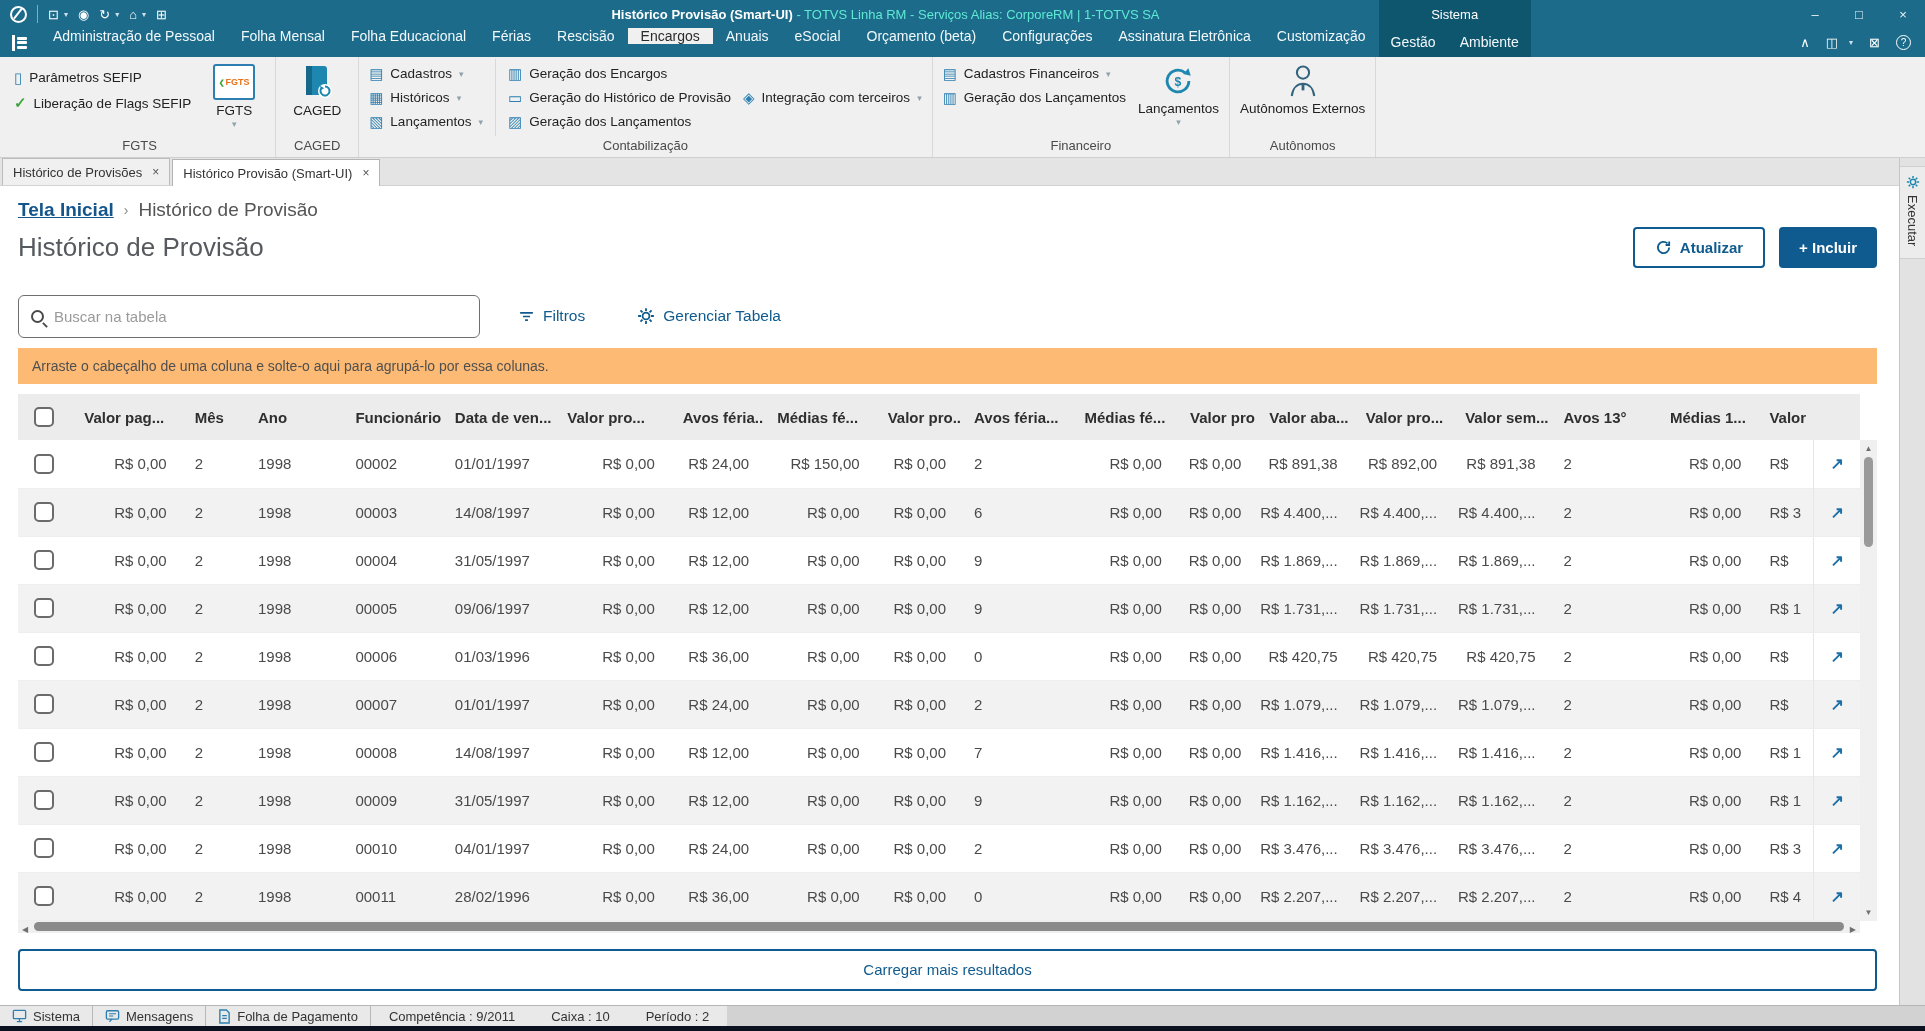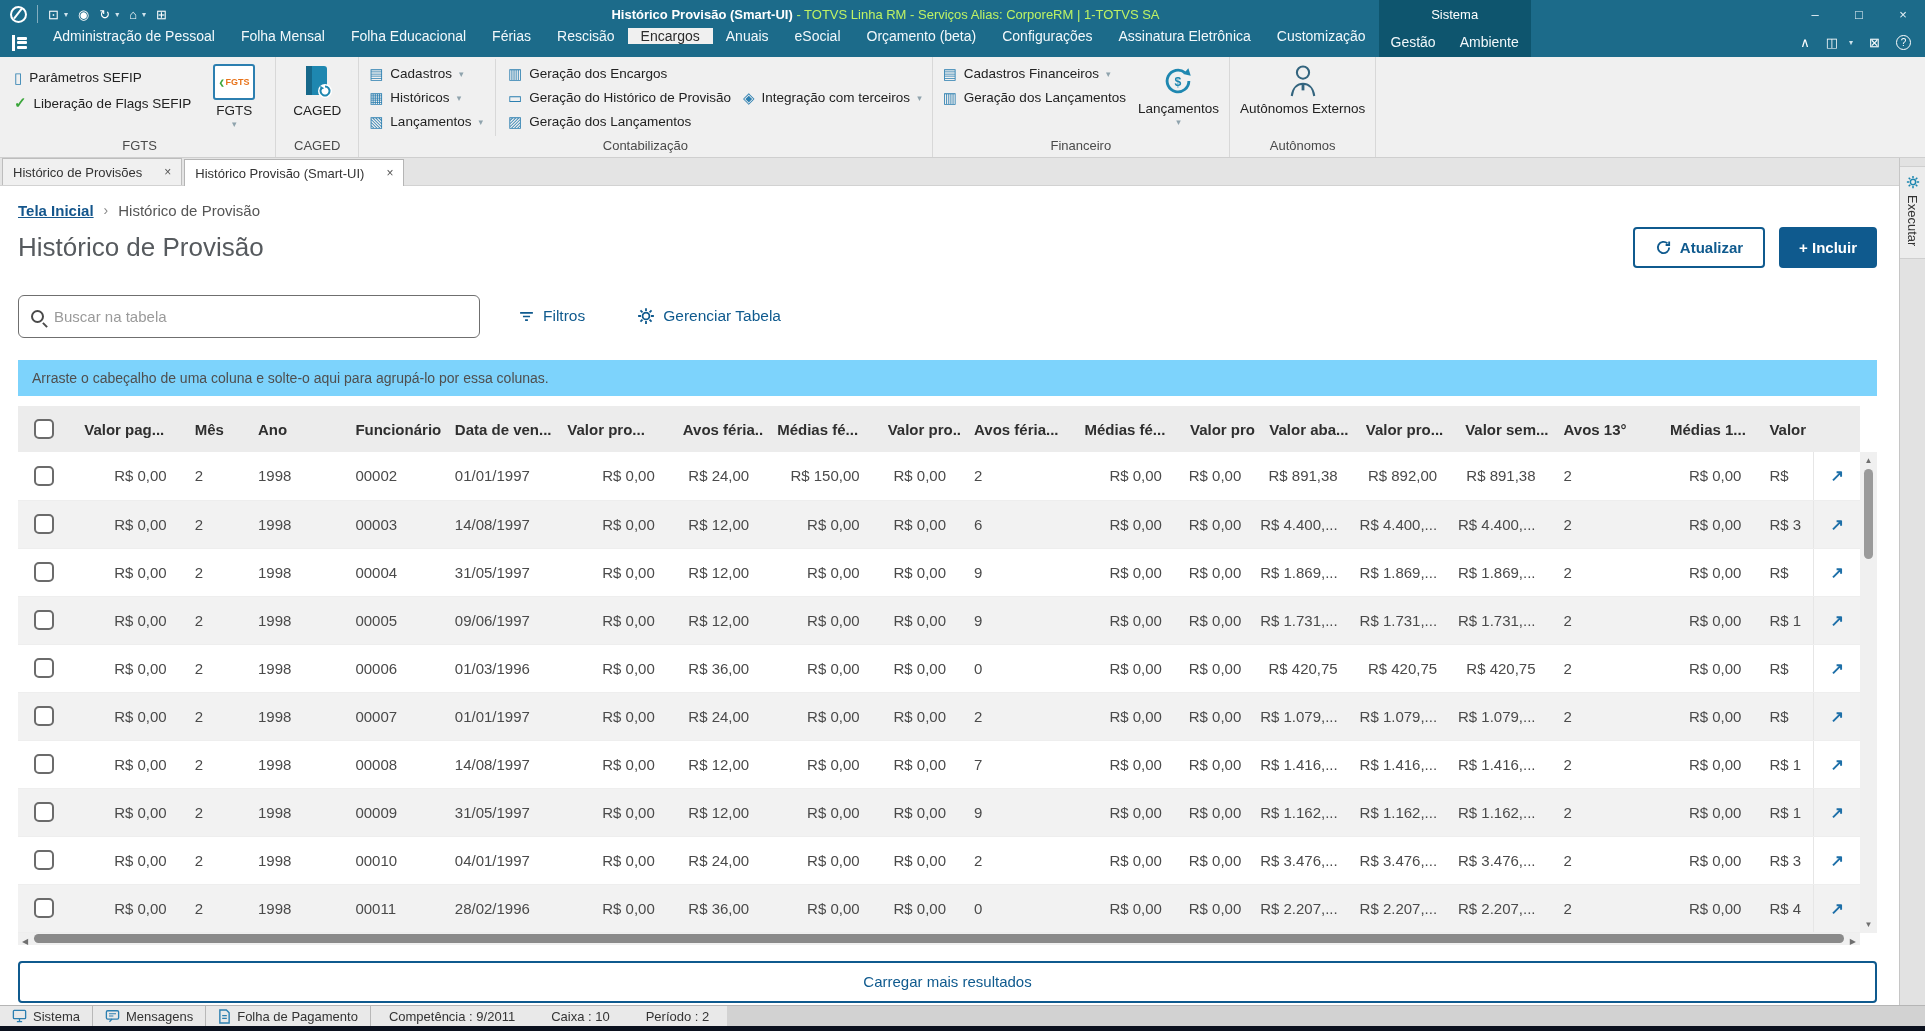--- a/index.html
+++ b/index.html
@@ -15,21 +15,21 @@
   .qat-sep { width:1px; height:18px; background:rgba(255,255,255,.45); }
   .qicon { font-size:13px; color:#fff; line-height:1; cursor:default; }
   .i-sitemap::before { content:"⊡"; }
   .i-eye::before { content:"◉"; }
   .i-refreshq::before { content:"↻"; }
   .i-home::before { content:"⌂"; }
   .i-grid::before { content:"⊞"; }
   .qchev { font-size:8px; color:#cfe3ec; margin-left:-5px; }
   .win-title { position:absolute; left:46%; transform:translateX(-50%); font-size:13px; white-space:nowrap; }
   .win-title .t1 { font-weight:bold; }
-  .win-title .t2 { color:#bef264; }
+  .win-title .t2 { color:#5eead4; }
   .win-controls { margin-left:auto; display:flex; height:100%; }
   .win-btn { width:44px; display:flex; align-items:center; justify-content:center; font-size:13px; color:#eaf3f8; }
 
   
   .menubar { height:29px; background:#1C6B8A; display:flex; align-items:center; color:#fff; flex:0 0 auto; overflow:visible; position:relative; z-index:5; }
   .rm-burger { width:16px; height:16px; margin:0 12px 0 12px; display:flex; flex-direction:column; justify-content:space-between; padding:2px 0; border-left:3px solid #fff; padding-left:2px; }
   .rm-burger i { display:block; width:10px; height:3px; background:#fff; border-radius:1px; }
   .menu-tabs { display:flex; height:100%; align-items:flex-start; }
   .menu-tab { display:flex; align-items:center; padding:0 13px; font-size:14px; color:#f2f8fb; white-space:nowrap; }
   .menu-tab.active { background:#f0f0f0; color:#2b2b2b; }
@@ -67,28 +67,28 @@
   .ic-ger1::before { content:"▥"; }
   .ic-ger2::before { content:"▭"; }
   .ic-ger3::before { content:"▨"; }
   .ic-integ::before { content:"◈"; }
   .fgts-logo { width:42px; height:36px; background:#fff; border:2px solid #2C7FB0; border-radius:3px; display:flex; align-items:center; justify-content:center; }
   .fgts-logo .ftext { font-size:9px; font-weight:bold; color:#E8731A; }
   .fgts-logo .ftext::before { content:"❮"; color:#3BA63B; font-size:7px; margin-right:1px; }
 
   
   .tabbar { height:28px; background:#e4e4e4; display:flex; align-items:flex-end; padding-left:2px; border-bottom:1px solid #d2d2d2; flex:0 0 auto; }
-  .doc-tab { height:25px; display:flex; align-items:center; gap:22px; padding:13px 10px; background:#f0f0f0; border:1px solid #bdbdbd; border-bottom:none; font-size:13px; color:#333; margin-right:2px; }
+  .doc-tab { height:25px; display:flex; align-items:center; gap:10px; padding:13px 10px; background:#f0f0f0; border:1px solid #bdbdbd; border-bottom:none; font-size:13px; color:#333; margin-right:2px; }
   .doc-tab.active { background:#fff; height:27px; margin-bottom:-1px; border-color:#b5b5b5; }
   .tab-close { color:#555; font-size:12px; }
   .tab-close::before { content:"×"; }
 
   
   .content { flex:1 1 auto; background:#fff; padding:14px 48px 0 18px; overflow:hidden; }
-  .breadcrumb { display:flex; align-items:center; gap:10px; font-size:15px; height:20px; }
+  .breadcrumb { display:flex; align-items:center; gap:10px; font-size:19px; height:20px; }
   .bc-home { color:#14568C; font-weight:bold; text-decoration:underline; cursor:pointer; }
   .bc-sep { color:#888; font-size:14px; }
   .bc-sep::before { content:"›"; }
   .bc-current { color:#555; }
   .title-row { margin-top:6px; display:flex; align-items:center; height:42px; }
   h1 { font-size:26px; font-weight:400; color:#565a5e; }
   .actions { margin-left:auto; display:flex; gap:14px; }
   .btn { height:41px; border-radius:4px; font-family:"Liberation Sans",sans-serif; font-size:15px; font-weight:bold; display:flex; align-items:center; justify-content:center; gap:8px; cursor:pointer; }
   .btn-outline { width:132px; background:#fff; border:2px solid #0F5A8E; color:#0F5A8E; }
   .btn-solid { width:98px; background:#0F5A8E; border:2px solid #0F5A8E; color:#fff; }
@@ -97,21 +97,21 @@
   .toolbar-row { margin-top:26px; display:flex; align-items:center; height:44px; }
   .search-box { width:462px; height:43px; border:1px solid #6f6f6f; border-radius:6px; display:flex; align-items:center; padding:0 12px; gap:10px; background:#fff; }
   .i-search { width:13px; height:13px; border:2px solid #4a4a4a; border-radius:50%; position:relative; flex:0 0 auto; }
   .i-search::after { content:""; position:absolute; width:2px; height:6px; background:#4a4a4a; left:11px; top:10px; transform:rotate(-45deg); }
   .search-box input { border:none; outline:none; flex:1; font-size:15px; color:#333; font-family:"Liberation Sans",sans-serif; }
   .search-box input::placeholder { color:#9a9a9a; }
   .tool-link { background:none; border:none; display:flex; align-items:center; gap:8px; color:#0F5A8E; font-size:15.5px; font-family:"Liberation Sans",sans-serif; cursor:pointer; }
   .tool-link.filters { margin-left:38px;text-align:center; }
   .tool-link.manage { margin-left:52px; }
 
-  .group-bar { margin-top:22px; height:36px; background:#7dd3fc; display:flex; align-items:center; padding-left:14px; font-size:14px; color:#4f4f4f; }
+  .group-bar { margin-top:10px; height:36px; background:#fdba74; display:flex; align-items:center; padding-left:14px; font-size:14px; color:#4f4f4f; }
 
   
   .table-wrap { margin-top:10px; position:relative; padding-right:17px; }
   table { width:100%; border-collapse:collapse; table-layout:fixed; }
   col.cc-check{width:52px} col.cc-0{width:110px} col.cc-1{width:63px} col.cc-2{width:97px}
   col.cc-3{width:99px} col.cc-4{width:112px} col.cc-5{width:115px} col.cc-6{width:94px}
   col.cc-7{width:110px} col.cc-8{width:86px} col.cc-9{width:110px} col.cc-10{width:105px}
   col.cc-11{width:79px} col.cc-12{width:96px} col.cc-13{width:99px} col.cc-14{width:98px}
   col.cc-15{width:106px} col.cc-16{width:99px} col.cc-17{width:58px} col.cc-arrow{width:46px}
   thead th { height:46px; background:#ececec; font-size:15px; font-weight:bold; color:#2f2f2f; text-align:left; padding-left:14px; white-space:nowrap; overflow:hidden; }

